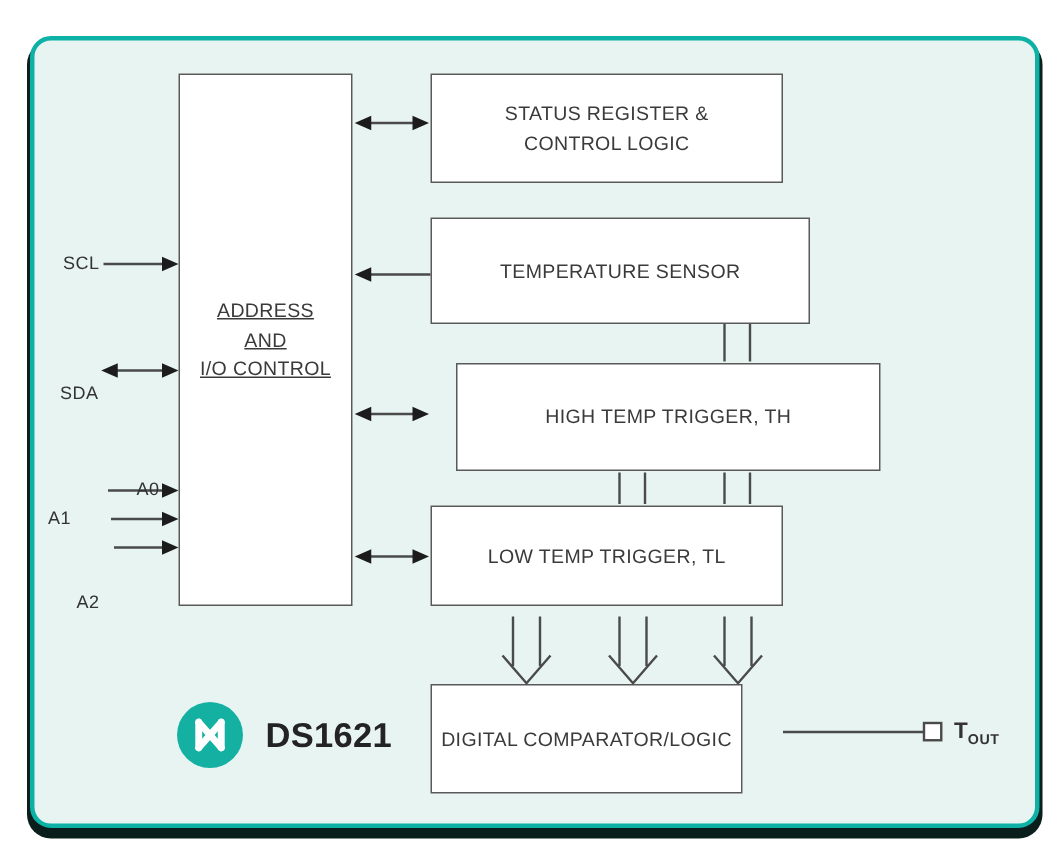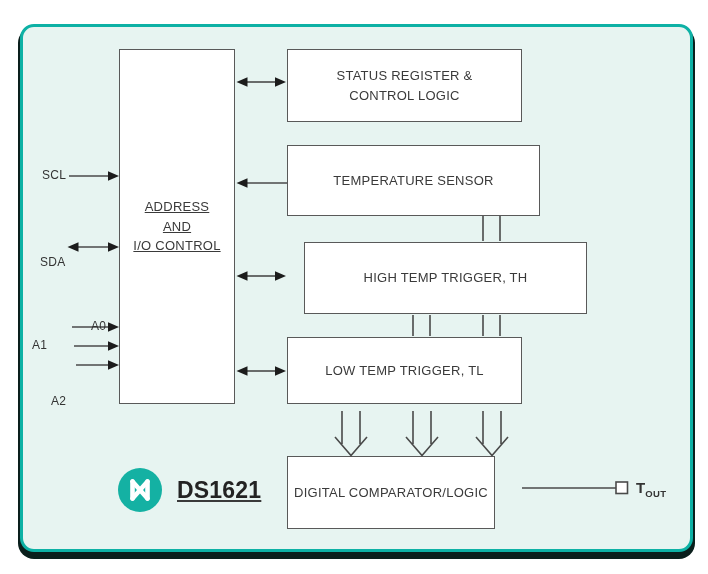--- a/index.html
+++ b/index.html
@@ -30,21 +30,21 @@
     position:absolute;font-size:12px;letter-spacing:0.3px;color:#333;
   }
   #pin-scl{left:42px;top:168px;}
   #pin-sda{left:40px;top:239px;margin-top:16px;}
   #pin-a0{left:47px;top:319px;margin-left:44px;}
   #pin-a1{left:32px;top:338px;}
   #pin-a2{left:51px;top:357px;margin-top:37px;}
   #tout-label{position:absolute;left:636px;top:479px;font-size:15px;color:#333;font-weight:bold;}
   #tout-label sub{font-size:9.5px;letter-spacing:0.4px;}
   #wires{position:absolute;left:0;top:0;pointer-events:none;}
-  #brand{position:absolute;left:118px;top:468px;display:flex;align-items:center;text-decoration:underline;}
+  #brand{position:absolute;left:118px;top:468px;display:flex;align-items:center;}
   #brand-logo{width:44px;height:44px;display:block;}
   #brand-name{
     margin-left:15px;font-size:23px;font-weight:bold;color:#232323;
     letter-spacing:0.2px;line-height:44px;
   }
 </style>
 </head>
 <body>
 
 <div id="page">

